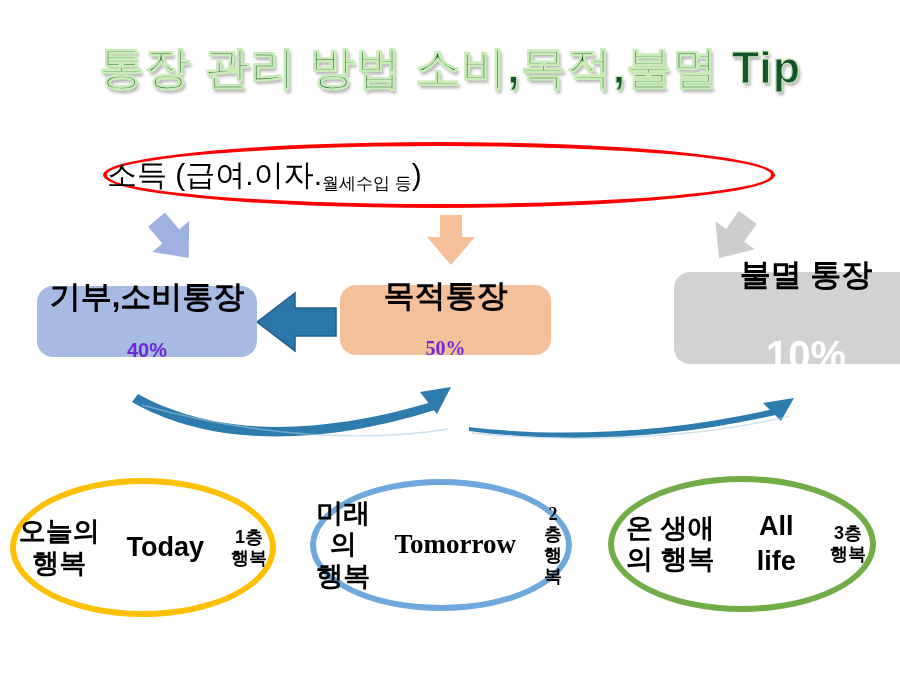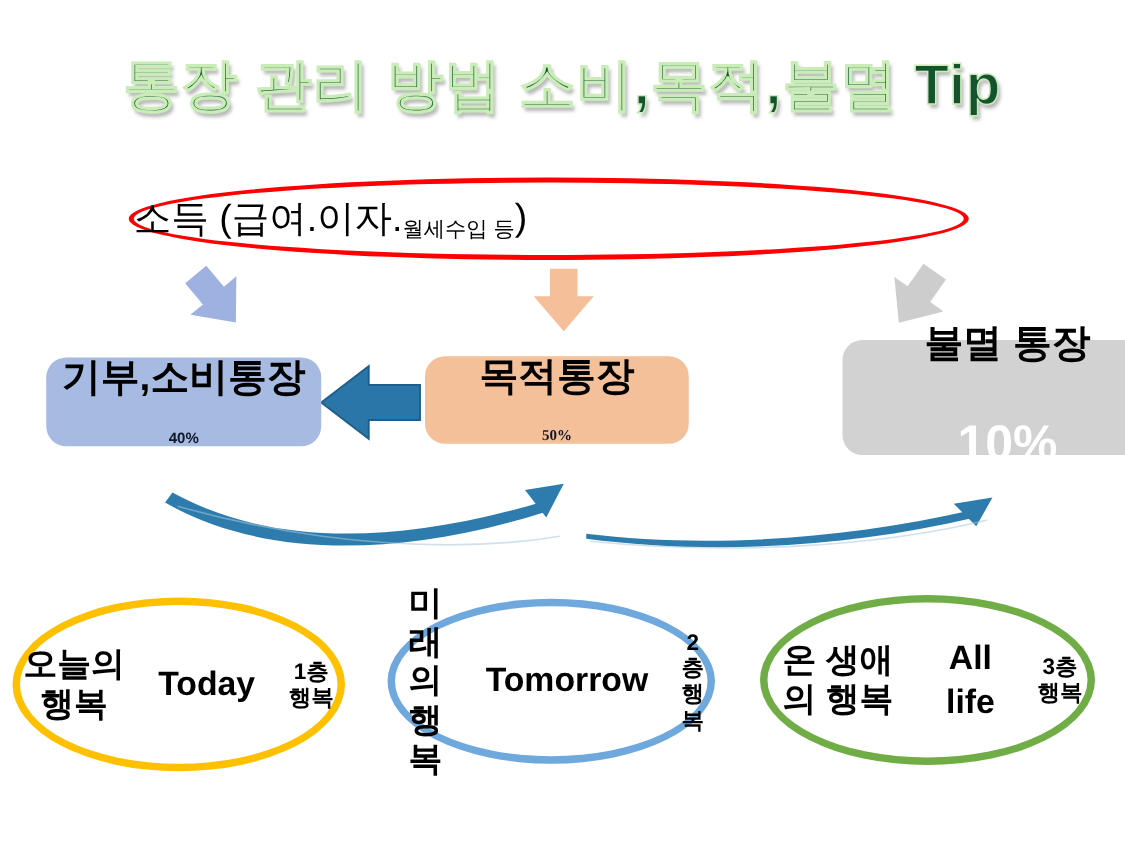--- a/index.html
+++ b/index.html
@@ -25,21 +25,21 @@
   .inc-small{font-size:17px;align-self:flex-end;padding-bottom:9px;}
   
   .acct{
     position:absolute;border-radius:16px;display:flex;flex-direction:column;
     align-items:center;justify-content:center;text-align:center;gap:24px;
   }
   .acct-blue{left:37px;top:286px;width:220px;height:71px;}
   .acct-orange{left:340px;top:285px;width:211px;height:70px;font-family:Liberation Serif, serif;}
   .acct-gray{left:674px;top:272px;width:264px;height:92px;}
   .acct-name{font-size:31px;font-weight:800;line-height:1.05;}
-  .acct-pct{font-size:12px;font-weight:800;color:#0f172a;line-height:1.2;}
+  .acct-pct{font-size:20px;font-weight:800;color:#6d28d9;line-height:1.2;}
   .acct-pct-big{font-size:40px;font-weight:800;color:#ffffff;line-height:1.1;margin-top:18px;}
   
   .overlay{position:absolute;left:0;top:0;width:900px;height:689px;pointer-events:none;}
   
   .hap{
     position:absolute;border-style:solid;border-width:6px;border-radius:50%;
     display:flex;flex-direction:row;align-items:center;justify-content:center;
     text-align:center;
     gap:24px;
   }
@@ -108,21 +108,21 @@
     <div class="acct-name">불멸 통장</div>
     <div class="acct-pct-big">10%</div>
   </div>
 
   <div class="hap hap-1" style="border-color: rgb(255, 192, 0);">
     <div class="hap-l1">오늘의 행복</div>
     <div class="hap-l2">Today</div>
     <div class="hap-l3">1층 행복</div>
   </div>
 
-  <div class="hap hap-2" style="border-color: rgb(111, 168, 220);">
+  <div class="hap hap-2" style="border-color: rgb(111, 168, 220); font-family: Liberation Serif, serif;">
     <div class="hap-l1">미래의 행복</div>
     <div class="hap-l2">Tomorrow</div>
     <div class="hap-l3">2층 행복</div>
   </div>
 
   <div class="hap hap-3" style="border-color: rgb(112, 173, 71);">
     <div class="hap-l1">온 생애의 행복</div>
     <div class="hap-l2">All life</div>
     <div class="hap-l3">3층 행복</div>
   </div>

